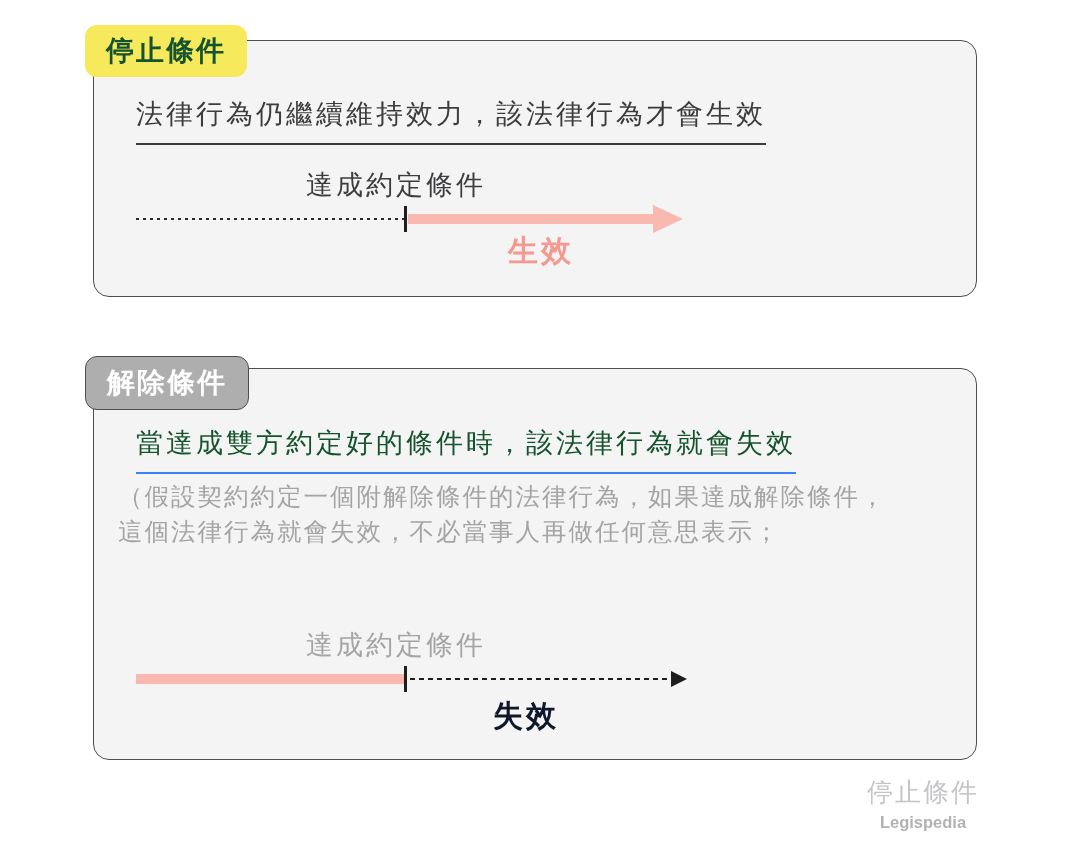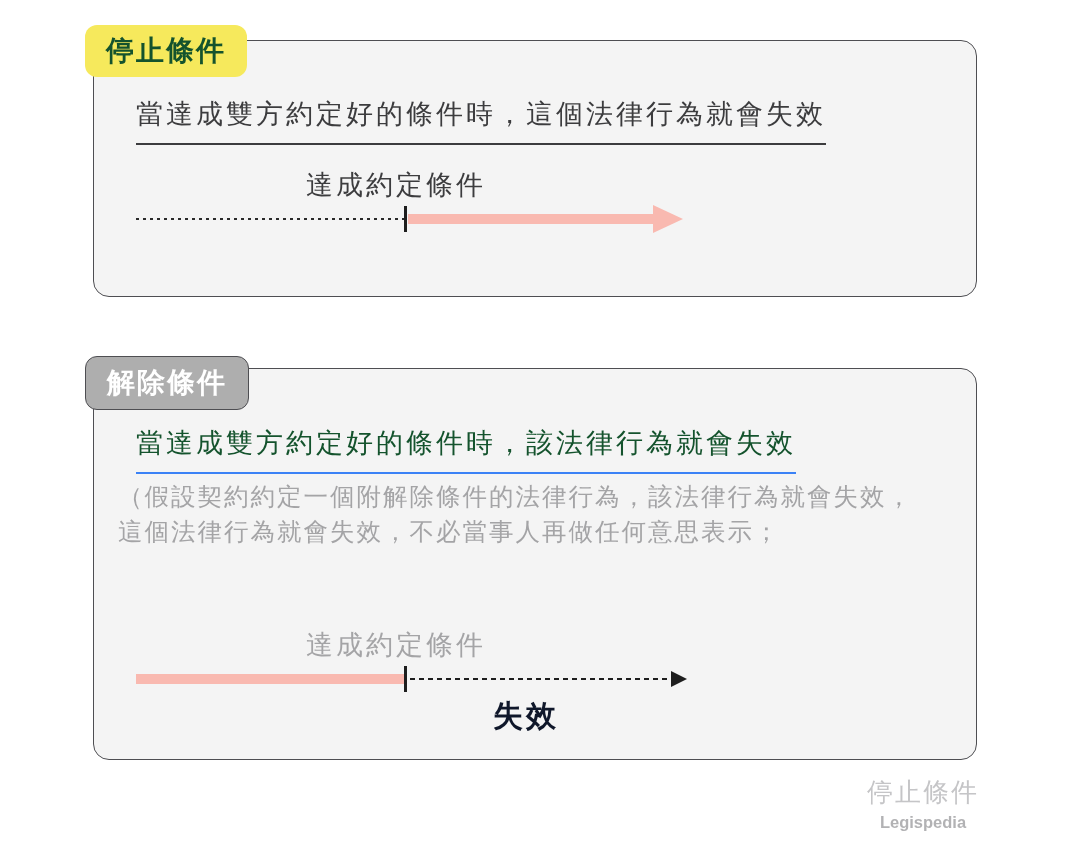--- a/index.html
+++ b/index.html
@@ -163,38 +163,39 @@
   }
 </style>
 </head>
 <body>
 
 <div class="badge badge-yellow">停止條件</div>
 
 <div class="badge badge-gray">解除條件</div>
 
 <section class="card card-top">
-  <p class="headline headline-dark">當達成雙方約定好的條件時，這個法律行為就會失效</p>
+  <p class="headline headline-dark">法律行為仍繼續維持效力，該法律行為才會生效</p>
 
   <div class="condition-label condition-label-dark">達成約定條件</div>
 
   <div class="timeline timeline-1">
     <div class="seg-dotted-left"></div>
     <div class="tick"></div>
     <div class="shaft-pink"></div>
     <div class="head-pink"></div>
   </div>
 
+  <div class="effect-label effect-pink">生效</div>
 </section>
 
 <section class="card card-bottom">
   <p class="headline headline-gray">當達成雙方約定好的條件時，該法律行為就會失效</p>
 
   <div class="note">
-    <span>（假設契約約定一個附解除條件的法律行為，該法律行為就會失效，</span>
+    <span>（假設契約約定一個附解除條件的法律行為，如果達成解除條件，</span>
     <span>這個法律行為就會失效，不必當事人再做任何意思表示；</span>
   </div>
 
   <div class="condition-label condition-label-gray">達成約定條件</div>
 
   <div class="timeline timeline-2">
     <div class="seg-solid-pink"></div>
     <div class="tick"></div>
     <div class="seg-dotted-right"></div>
     <div class="head-black"></div>

